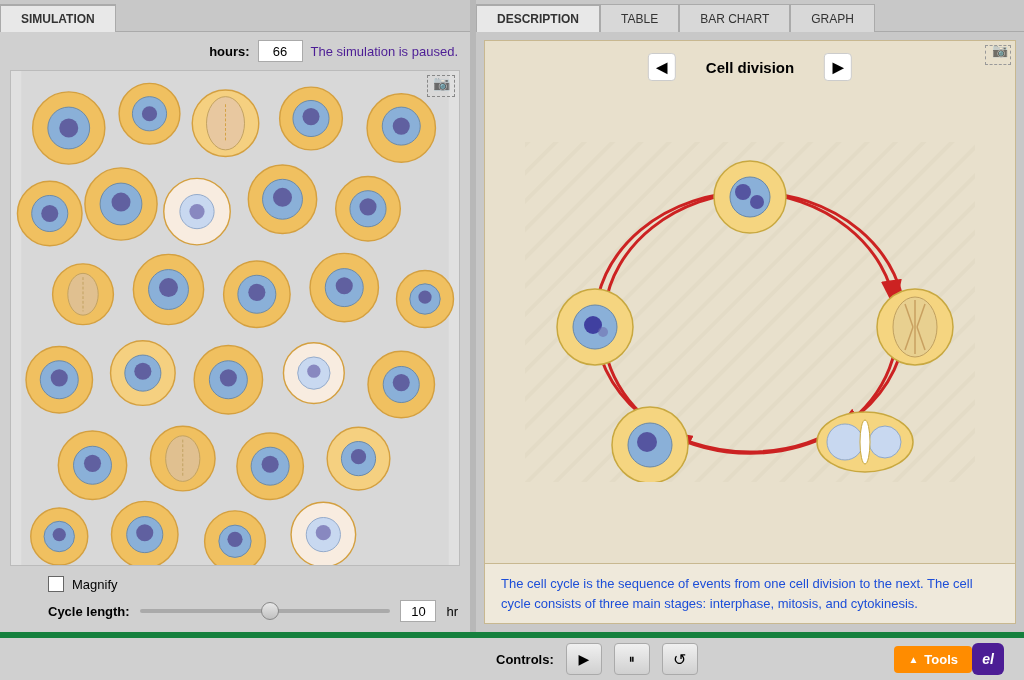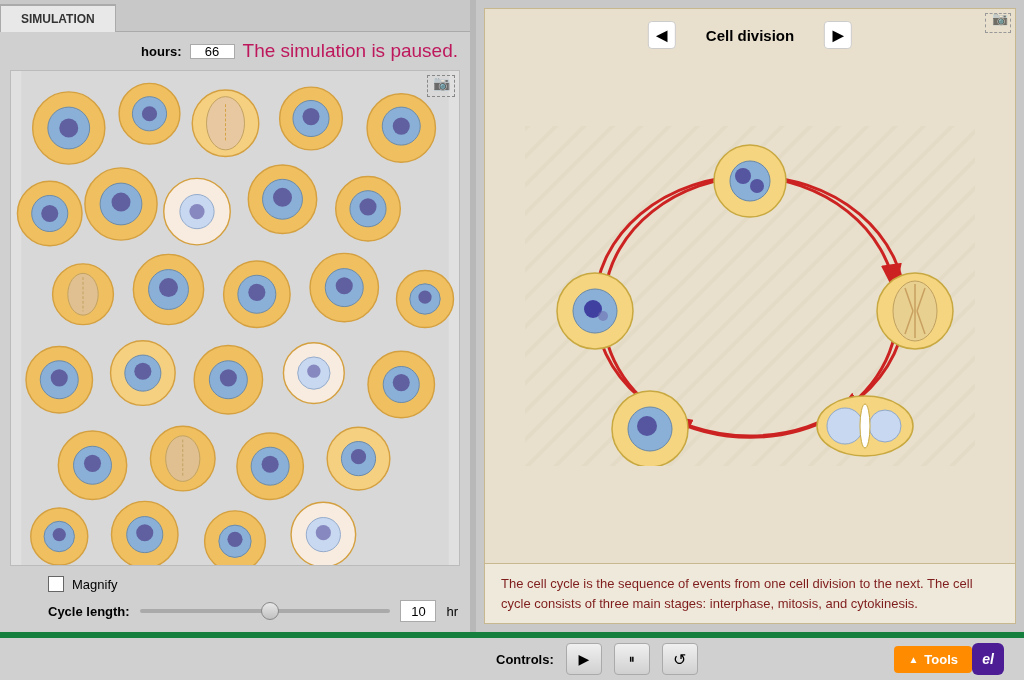--- a/index.html
+++ b/index.html
@@ -65,30 +65,30 @@
       gap: 8px;
       background: #d0d0d0;
       justify-content: flex-end;
     }
     .sim-controls-bar label {
       font-weight: bold;
       font-size: 13px;
     }
     .hours-input {
       width: 45px;
-      height: 15px;
+      height: 22px;
       border: 1px solid #aaa;
       background: white;
       text-align: center;
       font-size: 13px;
       padding: 0 2px;
     }
     .paused-text {
-      font-size: 19px;
-      color: #be185d;
+      font-size: 13px;
+      color: #4c1d95;
     }
 
     
     .sim-canvas {
       flex: 1;
       background: #e0e0e0;
       margin: 0 10px;
       position: relative;
       border: 1px solid #bbb;
       overflow: hidden;
@@ -235,21 +235,21 @@
       justify-content: center;
       cursor: pointer;
       font-size: 14px;
     }
 
     .description-text-box {
       background: rgba(255,255,255,0.3);
       padding: 10px 16px;
       font-size: 13px;
       line-height: 1.5;
-      color: #7f1d1d;
+      color: #1d4ed8;
       border-top: 1px solid #c8b890;
     }
 
     .dashed-indicator {
       position: absolute;
       top: 4px;
       right: 4px;
       border: 1px dashed #999;
       width: 26px;
       height: 20px;
@@ -474,20 +474,27 @@
           <div class="cycle-value">10</div>
           <span class="hr-label">hr</span>
         </div>
       </div>
     </div>
 
     <div class="panel-divider"></div>
 
     <div class="right-panel">
 
+      <div class="right-top-tabs">
+        <div class="tab active">DESCRIPTION</div>
+        <div class="tab">TABLE</div>
+        <div class="tab">BAR CHART</div>
+        <div class="tab">GRAPH</div>
+        <div class="tab-spacer"></div>
+      </div>
 
       <div class="right-content">
         <div class="description-box">
 
           <div class="dashed-indicator"></div>
           <div style="position:absolute;top:2px;right:6px;font-size:13px;opacity:0.6;">📷</div>
 
           <div class="cell-cycle-diagram">
 
             <div class="diagram-title">

